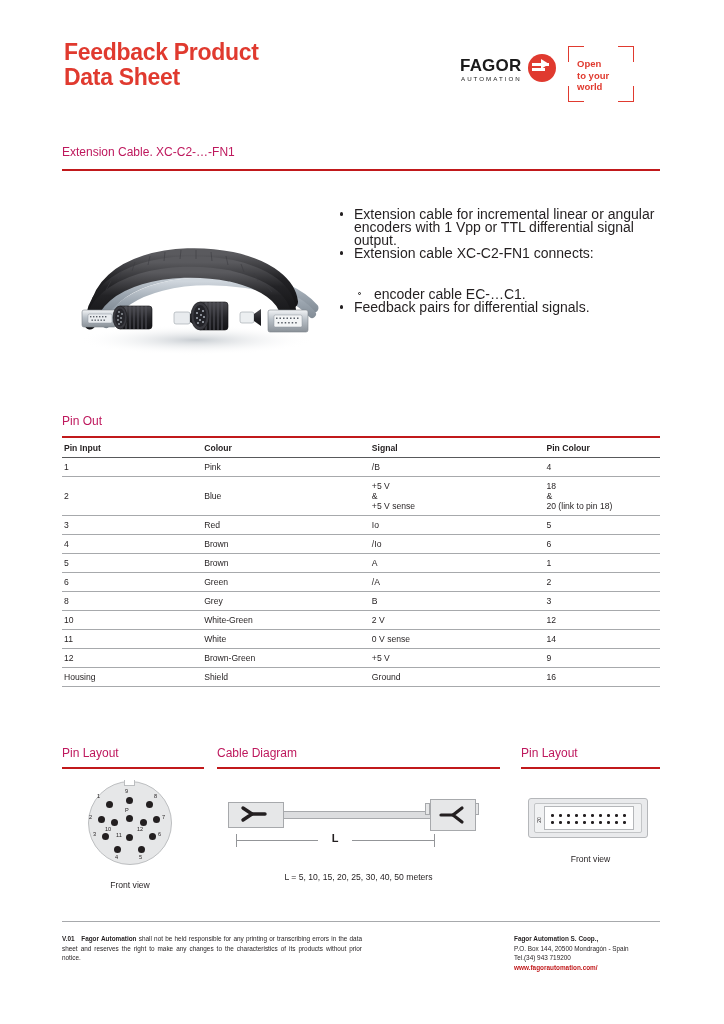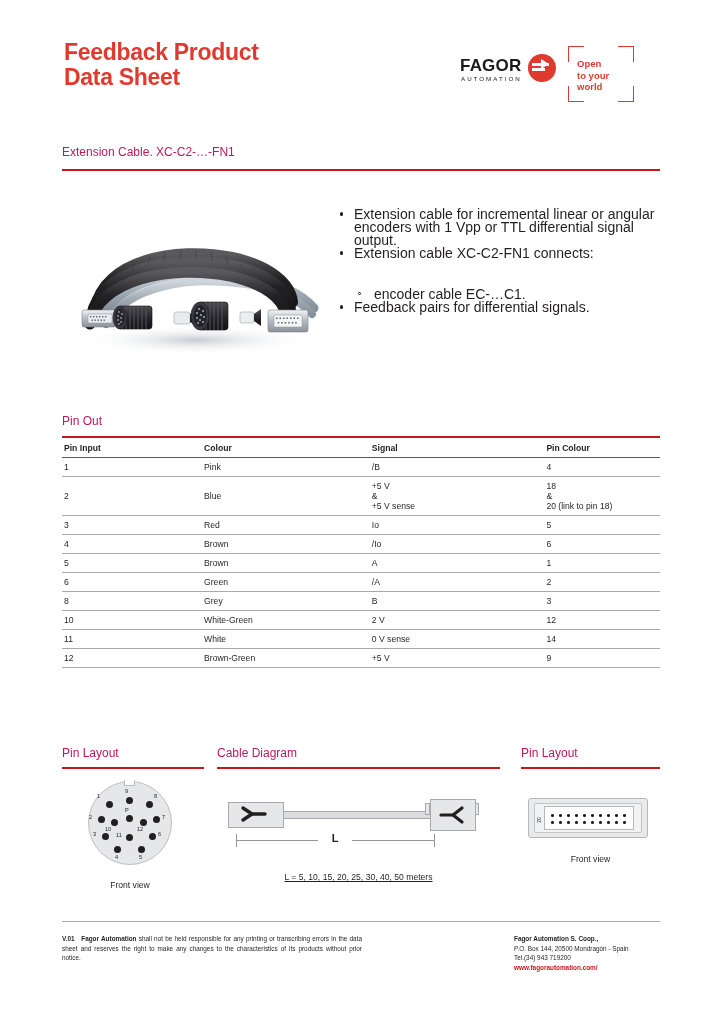--- a/index.html
+++ b/index.html
@@ -679,20 +679,26 @@
         <td>White</td>
         <td>0 V sense</td>
         <td>14</td>
       </tr>
       <tr>
         <td>12</td>
         <td>Brown-Green</td>
         <td>+5 V</td>
         <td>9</td>
       </tr>
+      <tr>
+        <td>Housing</td>
+        <td>Shield</td>
+        <td>Ground</td>
+        <td>16</td>
+      </tr>
     </tbody>
   </table>
 
   <div class="section-title" style="left:62px; top:746px;">Pin Layout</div>
   <div class="rule" style="left:62px; top:767px; width:142px; height:1.6px;"></div>
 
   <div class="circ-conn">
     <div class="circ-body"></div>
     <div class="circ-notch"></div>
 
@@ -750,21 +756,21 @@
         <path d="M22 15 H10" stroke="#231f20" stroke-width="3.2" fill="none" stroke-linecap="round"></path>
       </svg>
     </div>
 
     <div class="dim-line"></div>
     <div class="dim-tick" style="left:18px;"></div>
     <div class="dim-tick" style="left:216px;"></div>
     <div class="dim-label">L</div>
   </div>
 
-  <div class="caption" style="left:217px; top:872px; width:283px;text-decoration:underline;">L = 5, 10, 15, 20, 25, 30, 40, 50 meters</div>
+  <div class="caption" style="left:217px; top:872px; width:283px;">L = 5, 10, 15, 20, 25, 30, 40, 50 meters</div>
 
   <div class="section-title" style="left:521px; top:746px;">Pin Layout</div>
   <div class="rule" style="left:521px; top:767px; width:139px; height:1.6px;"></div>
 
   <div class="dsub">
     <div class="dsub-outer"></div>
     <div class="dsub-inner"></div>
     <div class="dsub-shell">
       <div class="dsub-dot" style="left:6px;  top:7px;"></div>
       <div class="dsub-dot" style="left:14px; top:7px;"></div>

